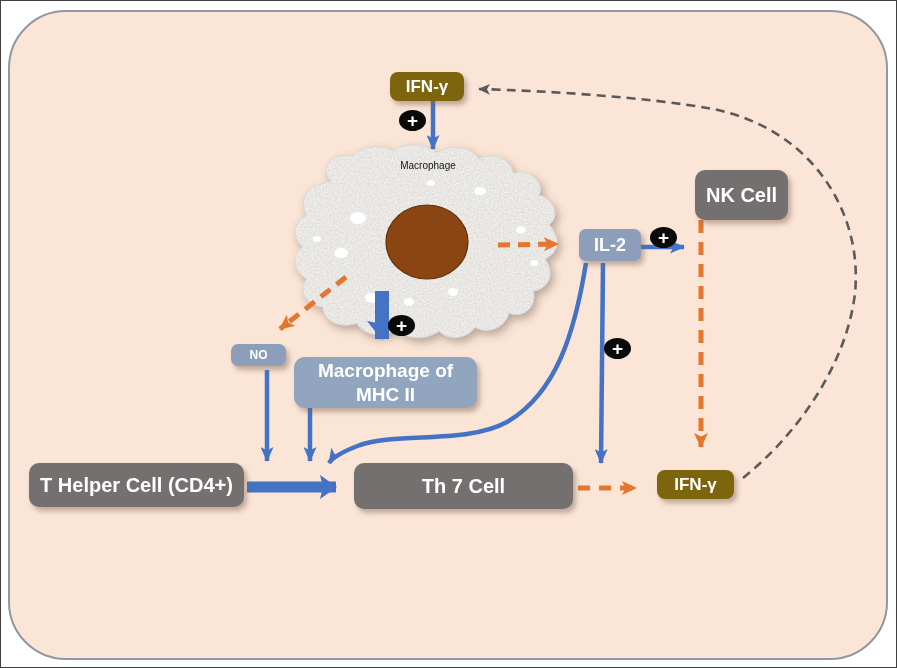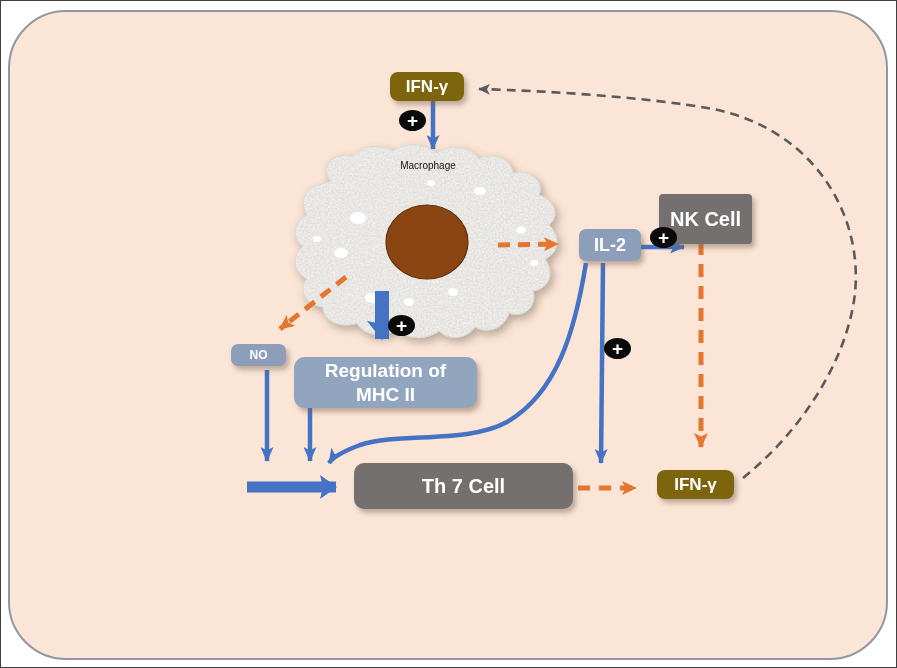--- a/index.html
+++ b/index.html
@@ -14,21 +14,21 @@
     z-index:1;
   }
   svg.wires{position:absolute;left:0;top:0;width:897px;height:668px;z-index:2;}
   .node{
     position:absolute;display:flex;align-items:center;justify-content:center;
     color:#ffffff;text-align:center;z-index:3;
     box-shadow:3px 4px 5px rgba(120,95,80,0.45);
     box-sizing:border-box;line-height:1.25;
   }
   .node-ifn-top   {left:389px;top:71px; width:74px; height:29px;border-radius:8px; font-size:17px;font-weight:700;}
-  .node-nk        {left:658px;top:169px;width:93px; height:50px;border-radius:4px;font-size:20px;font-weight:600;margin-top:24px;}
+  .node-nk        {left:694px;top:169px;width:93px; height:50px;border-radius:10px;font-size:20px;font-weight:600;}
   .node-il2      {left:578px;top:228px;width:62px; height:32px;border-radius:7px; font-size:18px;font-weight:700;}
   .node-no        {left:230px;top:343px;width:55px; height:22px;border-radius:7px; font-size:12px;font-weight:700;}
   .node-mhc       {left:293px;top:356px;width:183px;height:51px;border-radius:11px;font-size:19px;font-weight:600;padding:2px 14px;}
   .node-thelper   {left:28px; top:462px;width:215px;height:44px;border-radius:10px;font-size:20px;font-weight:600;}
   .node-th1       {left:353px;top:462px;width:219px;height:46px;border-radius:10px;font-size:20px;font-weight:600;}
   .node-ifn-bot   {left:656px;top:469px;width:77px; height:29px;border-radius:8px; font-size:17px;font-weight:700;}
   .mac-label{
     position:absolute;left:372px;top:159px;width:110px;z-index:3;
     color:#141414;font-size:10px;font-weight:500;text-align:center;
   }
@@ -124,22 +124,23 @@
   <div class="node node-ifn-top" style="background-color: rgb(125, 101, 14);">IFN-γ</div>
 
   <div class="mac-label">Macrophage</div>
 
   <div class="node node-nk" style="background-color: rgb(117, 112, 112);">NK Cell</div>
 
   <div class="node node-il2" style="background-color: rgb(140, 158, 186);">IL-2</div>
 
   <div class="node node-no" style="background-color: rgb(140, 158, 186);">NO</div>
 
-  <div class="node node-mhc" style="background-color: rgb(146, 165, 191);">Regulation of MHC II</div>
+  <div class="node node-mhc" style="background-color: rgb(146, 165, 191);">Macrophage of MHC II</div>
 
+  <div class="node node-thelper" style="background-color: rgb(117, 112, 112);">T Helper Cell (CD4+)</div>
 
   <div class="node node-th1" style="background-color: rgb(117, 112, 112);">Th 7 Cell</div>
 
   <div class="node node-ifn-bot" style="background-color: rgb(125, 101, 14);">IFN-γ</div>
 
   <div class="plus plus-1">+</div>
   <div class="plus plus-2">+</div>
   <div class="plus plus-3">+</div>
   <div class="plus plus-4">+</div>
 

